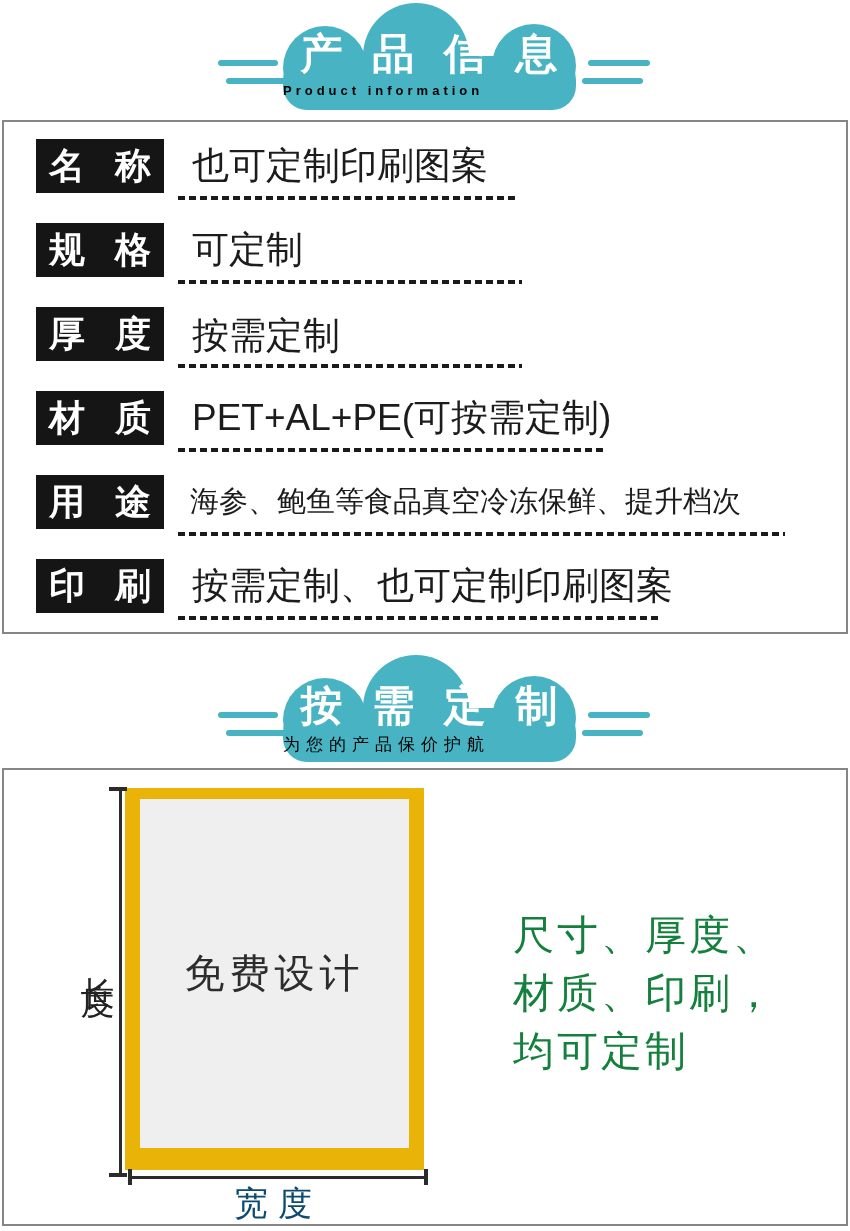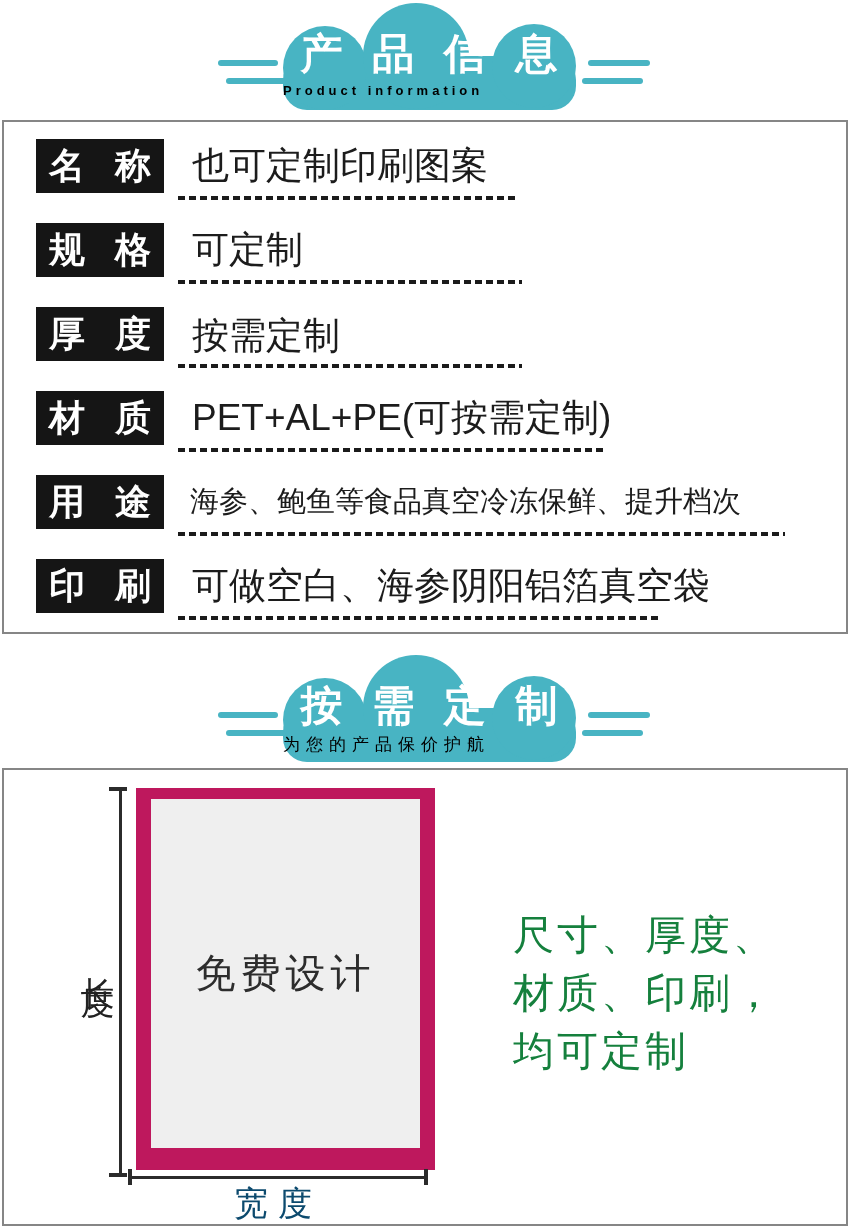--- a/index.html
+++ b/index.html
@@ -46,21 +46,21 @@
     background:repeating-linear-gradient(90deg,#1b1b1b 0 7px,transparent 7px 11px);}
   .row:nth-of-type(1) .row-value-wrap{width:341px;}
   .row:nth-of-type(2) .row-value-wrap{width:344px;}
   .row:nth-of-type(3) .row-value-wrap{width:344px;align-items:flex-end;}
   .row:nth-of-type(4) .row-value-wrap{width:426px;}
   .row:nth-of-type(5) .row-value-wrap{width:607px;}
   .row:nth-of-type(6) .row-value-wrap{width:484px;}
   .row:nth-of-type(5) .row-value{font-size:29px;padding-left:12px;}
 
   
-  .bag{position:absolute;left:132px;top:18px;width:299px;height:382px;background:#be185d;}
+  .bag{position:absolute;left:121px;top:18px;width:299px;height:382px;background:#eab308;}
   .bag-inner{position:absolute;left:15px;right:15px;top:11px;bottom:22px;background:#efefef;
     display:flex;align-items:center;justify-content:center;}
   .bag-text{font-size:40px;letter-spacing:5px;color:#2d2d2d;white-space:nowrap;}
   .dim{position:absolute;background:#2b2b2b;}
   .dim-vline{left:115px;top:18px;width:3px;height:389px;}
   .dim-vcap-top{left:105px;top:17px;width:18px;height:4px;}
   .dim-vcap-bot{left:105px;top:403px;width:18px;height:4px;}
   .dim-hline{left:124px;top:406px;width:300px;height:3px;}
   .dim-hcap-left{left:124px;top:399px;width:4px;height:16px;}
   .dim-hcap-right{left:420px;top:399px;width:4px;height:16px;}
@@ -125,21 +125,21 @@
     <div class="row">
       <div class="row-label">用 途</div>
       <div class="row-value-wrap">
         <div class="row-value">海参、鲍鱼等食品真空冷冻保鲜、提升档次</div>
         <div class="row-dash"></div>
       </div>
     </div>
     <div class="row">
       <div class="row-label">印 刷</div>
       <div class="row-value-wrap">
-        <div class="row-value">可做空白、海参阴阳铝箔真空袋</div>
+        <div class="row-value">按需定制、也可定制印刷图案</div>
         <div class="row-dash"></div>
       </div>
     </div>
   </div>
 
   <div class="banner b2">
     <span class="sline sl-lt"></span>
     <span class="sline sl-lb"></span>
     <span class="sline sl-rt"></span>
     <span class="sline sl-rb"></span>

